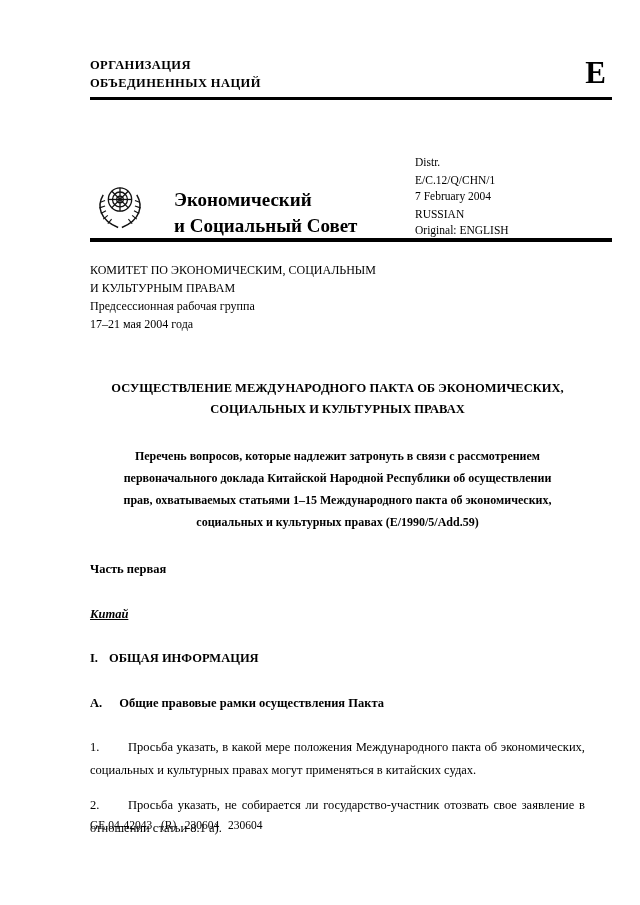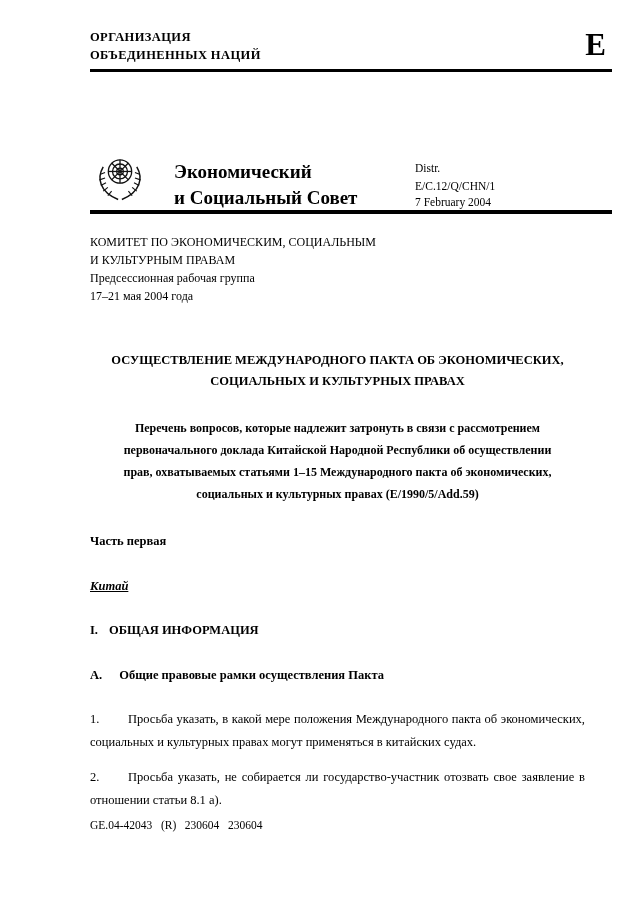--- a/index.html
+++ b/index.html
@@ -11,21 +11,21 @@
     position: relative;
     width: 640px;
     height: 905px;
     background: #ffffff;
     margin: 0 auto;
     font-family: "Liberation Serif", "DejaVu Serif", serif;
     color: #000;
     overflow: hidden;
   }
   .content {
-    padding: 28px 28px 0 90px; 
+    padding: 56px 28px 0 90px; 
   }
 
   
   .top-header {
     display: flex;
     justify-content: space-between;
     align-items: flex-start;
   }
   .org-name {
     font-size: 12.5px;
@@ -175,20 +175,24 @@
         <div>и Социальный Совет</div>
       </div>
       <div class="distr-block">
         <div class="distr-group">
           <div>Distr.</div>
         </div>
         <div class="distr-group">
           <div>E/C.12/Q/CHN/1</div>
           <div>7 February 2004</div>
         </div>
+        <div class="distr-group">
+          <div>RUSSIAN</div>
+          <div>Original:  ENGLISH</div>
+        </div>
       </div>
     </div>
     <div class="rule-thick"></div>
 
     <div class="committee">
       <div>КОМИТЕТ ПО ЭКОНОМИЧЕСКИМ, СОЦИАЛЬНЫМ</div>
       <div>И КУЛЬТУРНЫМ ПРАВАМ</div>
       <div>Предсессионная рабочая группа</div>
       <div>17–21 мая 2004 года</div>
     </div>

